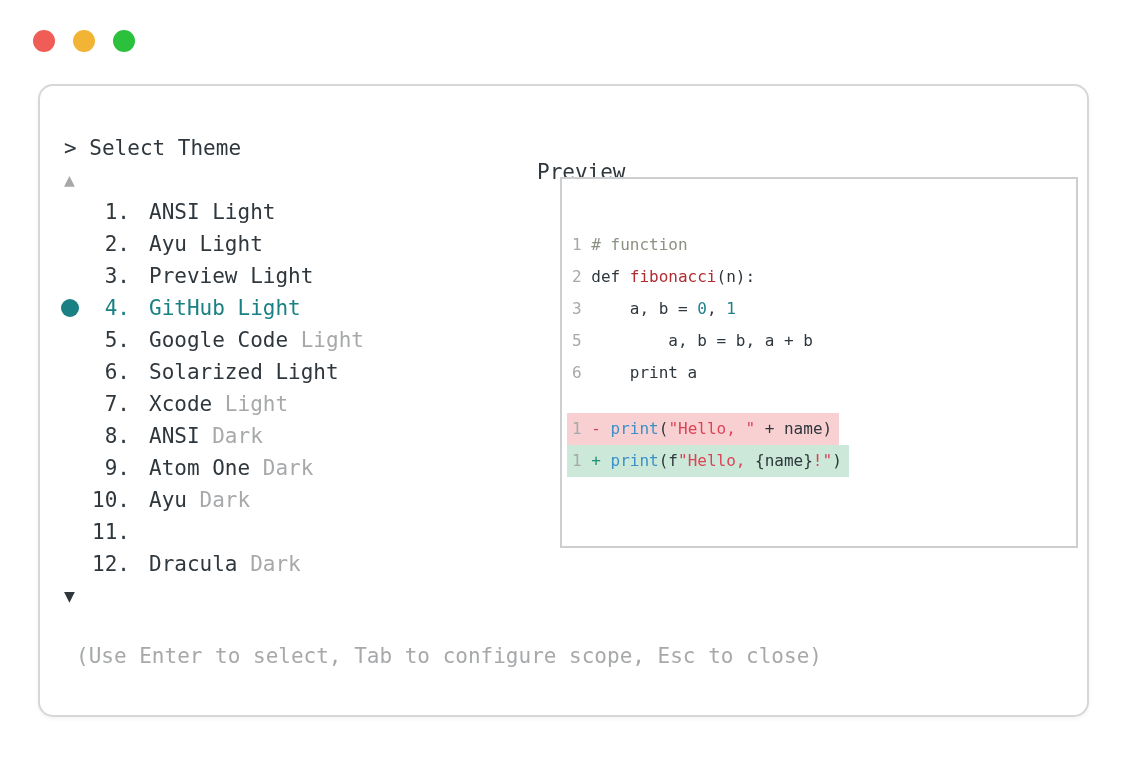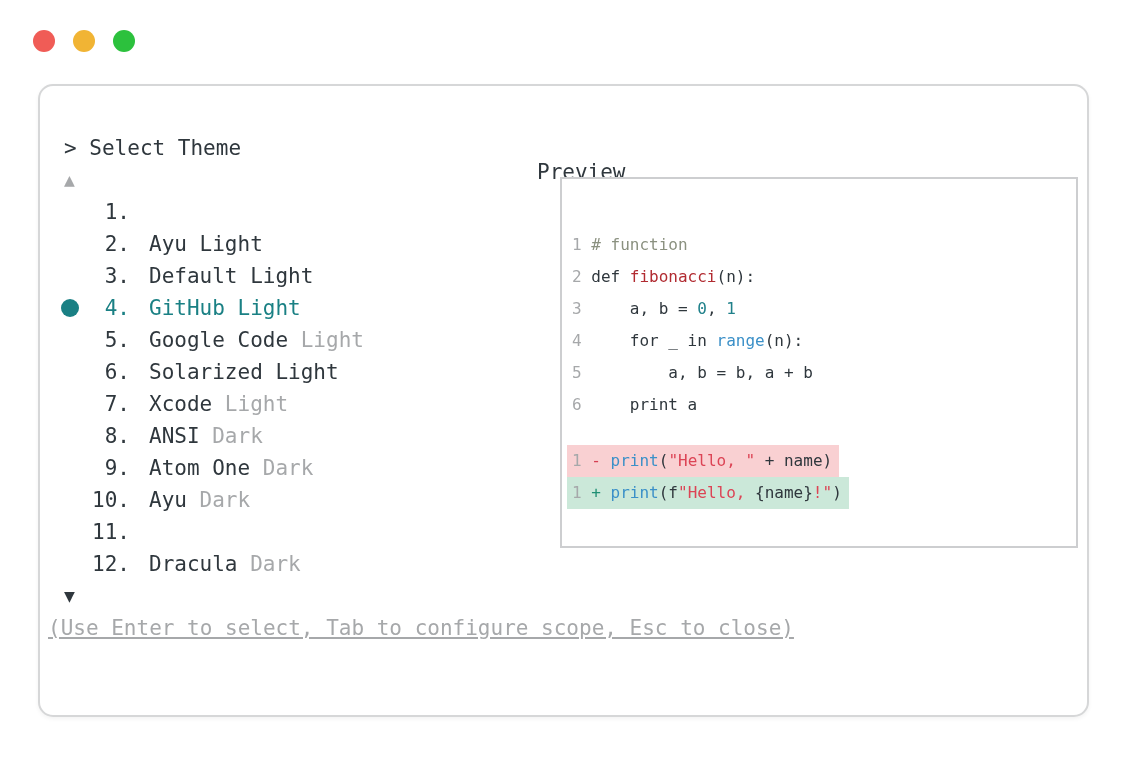--- a/index.html
+++ b/index.html
@@ -37,21 +37,21 @@
 
   
   .trow { height: 32px; display: flex; align-items: center; cursor: default; }
   .gutter { width: 52px; height: 32px; display: flex; align-items: center; }
   .bullet { width: 18px; height: 18px; border-radius: 50%; background: var(--accent); margin-left: 21px; }
   .num { width: 38px; text-align: right; display: inline-block; }
   .label { margin-left: 19px; white-space: pre; }
   .muted { color: var(--muted); }
   .trow.sel .num, .trow.sel .label { color: var(--accent); }
 
-  .hint { height: 32px; padding-left: 8px; color: var(--muted); white-space: pre; text-decoration: underline; }
+  .hint { margin-top: 28px; height: 32px; padding-left: 36px; color: var(--muted); white-space: pre; }
 
   
   .preview-label { position: absolute; left: 497px; top: 46px; height: 32px; margin-top: 24px; }
   .preview-box {
     position: absolute; left: 504px; top: 91px;
     width: 518px; height: 371px;
     border: 2px solid var(--preview_border);
     background: #ffffff;
     font-size: 16px; line-height: 32px; margin-left: 16px;
   }
@@ -85,30 +85,31 @@
   <div class="head">
     <div class="prompt"><span>&gt;</span> <span>Select Theme</span></div>
   </div>
   <div class="preview-label">Preview</div>
 
   <div class="scroll-up">▲</div>
   <div id="theme-list">
       <div class="trow">
         <span class="gutter"></span>
         <span class="num">1.</span>
+        <span class="label">ANSI Light</span>
       </div>
       <div class="trow">
         <span class="gutter"></span>
         <span class="num">2.</span>
         <span class="label">Ayu Light</span>
       </div>
       <div class="trow">
         <span class="gutter"></span>
         <span class="num">3.</span>
-        <span class="label">Default Light</span>
+        <span class="label">Preview Light</span>
       </div>
       <div class="trow sel">
         <span class="gutter">
           <span class="bullet"></span>
         </span>
         <span class="num">4.</span>
         <span class="label">GitHub Light</span>
       </div>
       <div class="trow">
         <span class="gutter"></span>
@@ -151,21 +152,20 @@
       </div>
     </div>
   <div class="scroll-down">▼</div>
   <div class="hint">(Use Enter to select, Tab to configure scope, Esc to close)</div>
 
   <div class="preview-box">
     <div class="code" id="code">
         <div class="cline"><span class="tk-ln">1 </span><span class="tk-comment"># function</span></div>
         <div class="cline"><span class="tk-ln">2 </span><span class="tk-d">def </span><span class="tk-func">fibonacci</span><span class="tk-d">(n):</span></div>
         <div class="cline"><span class="tk-ln">3 </span><span class="tk-d">    a, b = </span><span class="tk-num">0</span><span class="tk-d">, </span><span class="tk-num">1</span></div>
-        <div class="cline"><span class="tk-ln">4 </span><span class="tk-d">    for _ in </span><span class="tk-call">range</span><span class="tk-d">(n):</span></div>
         <div class="cline"><span class="tk-ln">5 </span><span class="tk-d">        a, b = b, a + b</span></div>
         <div class="cline"><span class="tk-ln">6 </span><span class="tk-d">    print a</span></div>
         <div class="cline blank"></div>
         <div class="cline"><span class="hl removed"><span class="tk-ln">1</span><span class="tk-d"> </span><span class="tk-minus">-</span><span class="tk-d"> </span><span class="tk-call">print</span><span class="tk-d">(</span><span class="tk-str">"Hello, "</span><span class="tk-d"> + name)</span></span></div>
         <div class="cline"><span class="hl added"><span class="tk-ln">1</span><span class="tk-d"> </span><span class="tk-plus">+</span><span class="tk-d"> </span><span class="tk-call">print</span><span class="tk-d">(f</span><span class="tk-str">"Hello, </span><span class="tk-d">{name}</span><span class="tk-str">!"</span><span class="tk-d">)</span></span></div>
       </div>
   </div>
 </div>
 
 </body></html>

